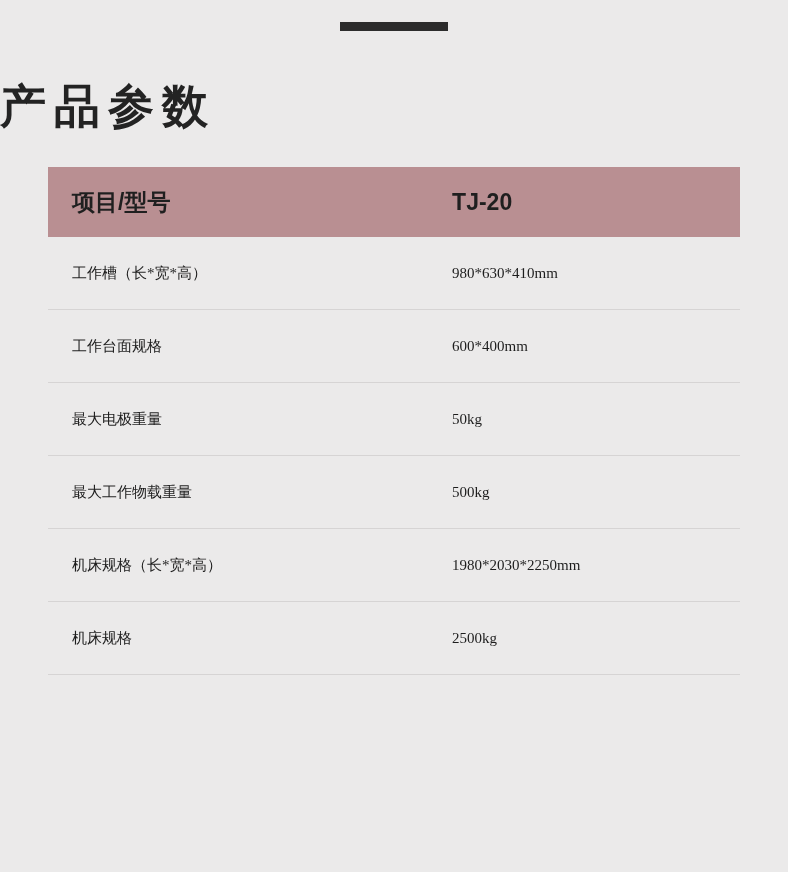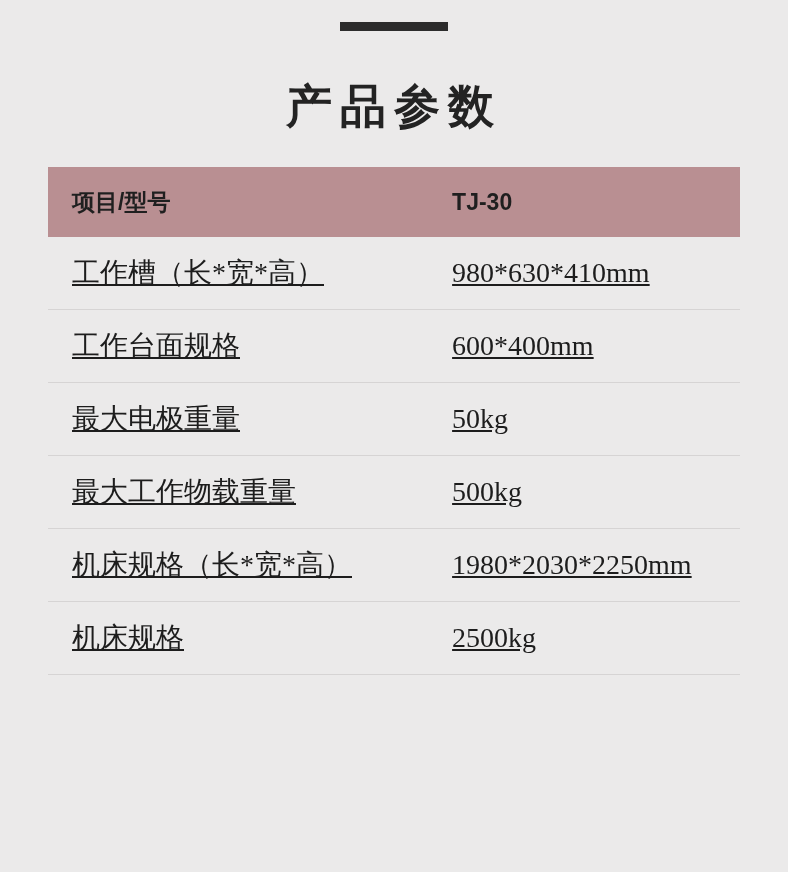--- a/index.html
+++ b/index.html
@@ -20,21 +20,20 @@
     background: #ebeaea;
     box-sizing: border-box;
   }
   .top-rule {
     width: 108px;
     height: 9px;
     background: #2c2c2c;
     margin: 22px auto 0 auto;
   }
   .page-title {
-    text-align: center;
     font-family: "Liberation Sans", "DejaVu Sans", sans-serif;
     font-weight: bold;
     font-size: 46px;
     letter-spacing: 8px;
     color: #232323;
     margin-top: 52px;
     line-height: 1;
   }
   .table-wrap {
     margin: 38px auto 0 auto;
@@ -54,24 +53,23 @@
     color: #1f1f1f;
     height: 70px;
     font-size: 23px;
     font-family: "Liberation Sans", "DejaVu Sans", sans-serif;
     font-weight: 600;
   }
   tr.header-row td.c1 { padding-left: 24px; }
   tr.header-row td.c2 { padding-left: 14px; }
   tr.data-row td {
     border-bottom: 1px solid #d6d4d4;
-    font-size: 28px;
+    font-size: 15px;
     color: #1d1d1d;
     height: 72px;
-    text-decoration: underline;
   }
   tr.data-row td.c1 { padding-left: 24px; }
   tr.data-row td.c2 { padding-left: 14px; }
   td.c1 { width: 56%; margin-top: 8px; }
   td.c2 { width: 44%; }
   .tall td { height: 86px; }
 </style>
 </head>
 <body>
 
@@ -79,21 +77,21 @@
 
   <div class="top-rule"></div>
 
   <div class="page-title">产品参数</div>
 
   <div class="table-wrap">
     <table class="spec">
       <tbody>
         <tr class="header-row">
           <td class="c1">项目/型号</td>
-          <td class="c2">TJ-30</td>
+          <td class="c2">TJ-20</td>
         </tr>
         <tr class="data-row">
           <td class="c1">工作槽（长*宽*高）</td>
           <td class="c2">980*630*410mm</td>
         </tr>
         <tr class="data-row">
           <td class="c1">工作台面规格</td>
           <td class="c2">600*400mm</td>
         </tr>
         <tr class="data-row">

